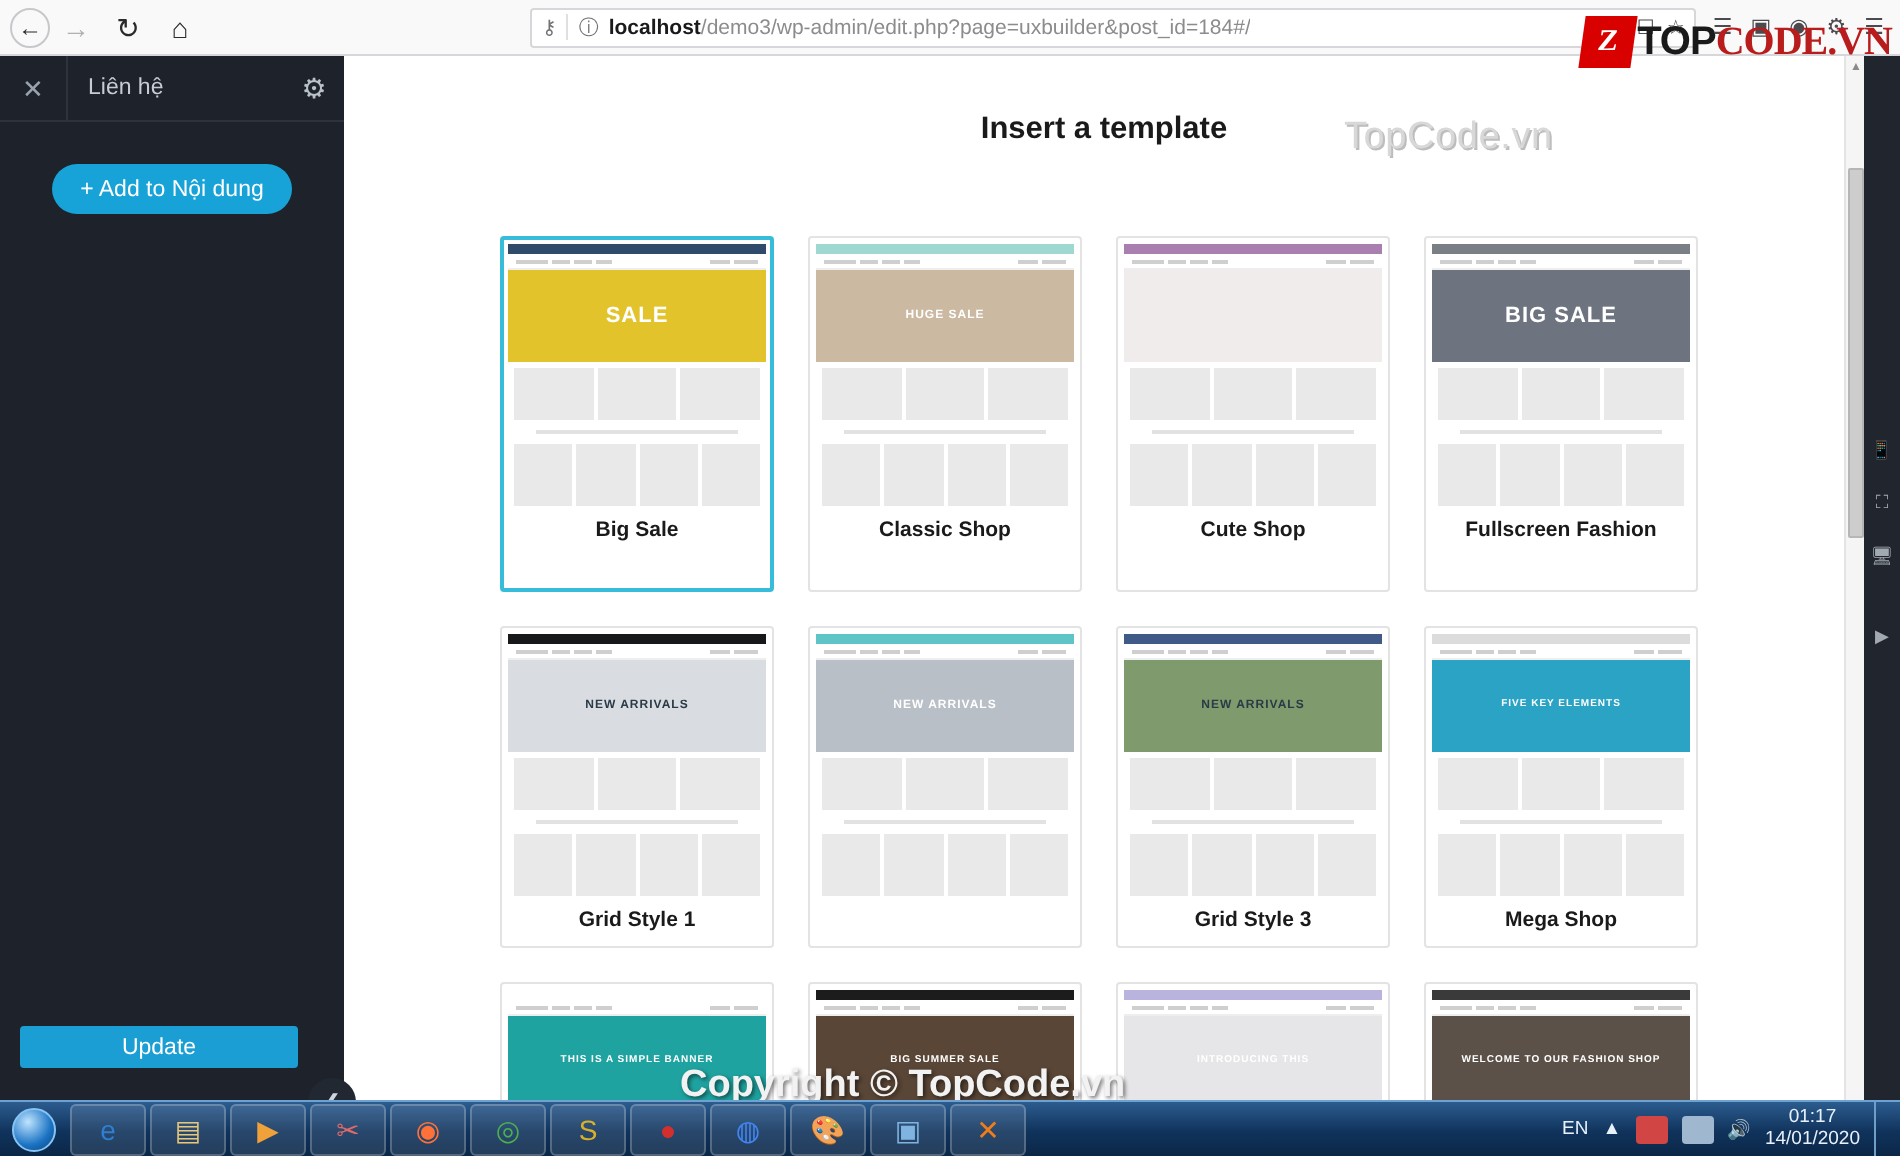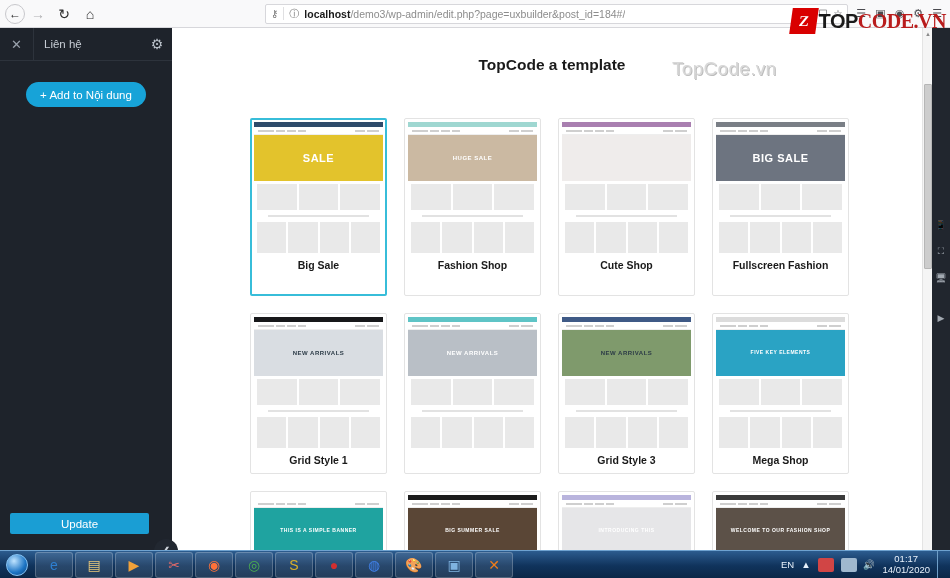--- a/index.html
+++ b/index.html
@@ -215,21 +215,21 @@
       </div>
       <button class="add-btn">+ Add to Nội dung</button>
       <div class="ux-footer">
         <button class="update-btn">Update</button>
       </div>
     </div>
     <div class="collapse-handle">❮</div>
 
     <div class="canvas">
       <div class="tpl-wrap">
-        <div class="tpl-title">TopCode a template</div>
+        <div class="tpl-title">Insert a template</div>
         <div class="watermark-head">TopCode.vn</div>
         <div class="grid" id="tplGrid">
             <div class="card selected">
               <div class="thumb">
                 <div class="t-topbar" style="background:#2e4b6b"></div>
                 <div class="t-nav">
                   <i style="width:16px"></i>
                   <i style="width:9px"></i>
                   <i style="width:9px"></i>
                   <i style="width:8px"></i>
@@ -274,21 +274,21 @@
                   <div></div>
                 </div>
                 <div class="t-line"></div>
                 <div class="t-row tall">
                   <div></div>
                   <div></div>
                   <div></div>
                   <div></div>
                 </div>
               </div>
-              <div class="card-label">Fashion Shop</div>
+              <div class="card-label">Classic Shop</div>
             </div>
             <div class="card">
               <div class="thumb">
                 <div class="t-topbar" style="background:#a97fb0"></div>
                 <div class="t-nav">
                   <i style="width:16px"></i>
                   <i style="width:9px"></i>
                   <i style="width:9px"></i>
                   <i style="width:8px"></i>
                   <i style="width:10px;margin-left:auto"></i>
@@ -554,20 +554,21 @@
         <span class="ic">🖥</span>
         <span class="ic" style="margin-top:14px;">▶</span>
       </div>
     </div>
   </div>
 
   <div class="logo">
     <div class="logo-mark">Z</div>
     <div class="logo-text"><span>TOP</span><span class="red">CODE.VN</span></div>
   </div>
+  <div class="watermark-bottom">Copyright © TopCode.vn</div>
 
   <div class="taskbar">
     <div class="start">
         <div class="orb"></div>
       </div>
     <div id="tbItems" style="display:flex;align-items:center;">
         <div class="tb-item" style="color: rgb(46, 127, 209);">e</div>
         <div class="tb-item" style="color: rgb(232, 199, 122);">▤</div>
         <div class="tb-item" style="color: rgb(240, 161, 58);">▶</div>
         <div class="tb-item" style="color: rgb(224, 106, 106);">✂</div>

